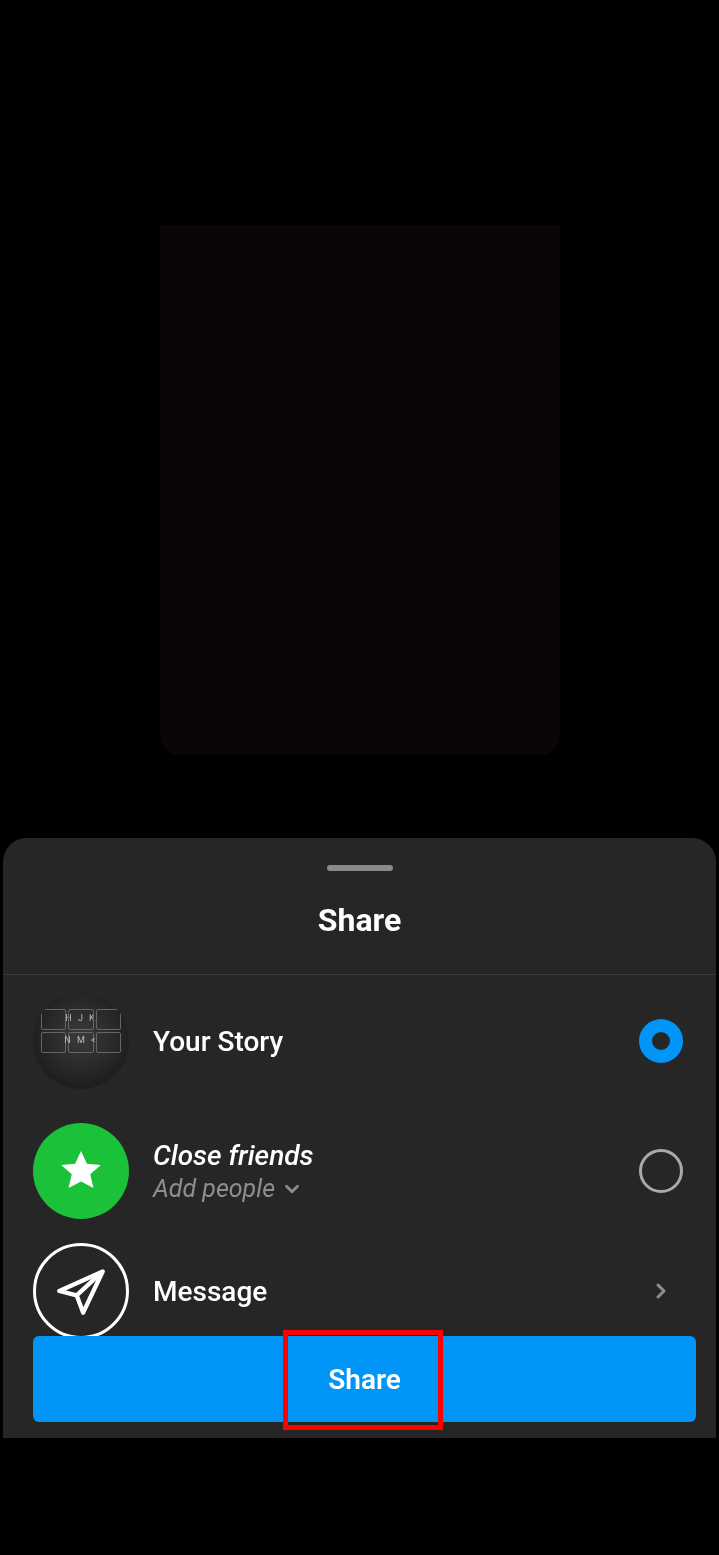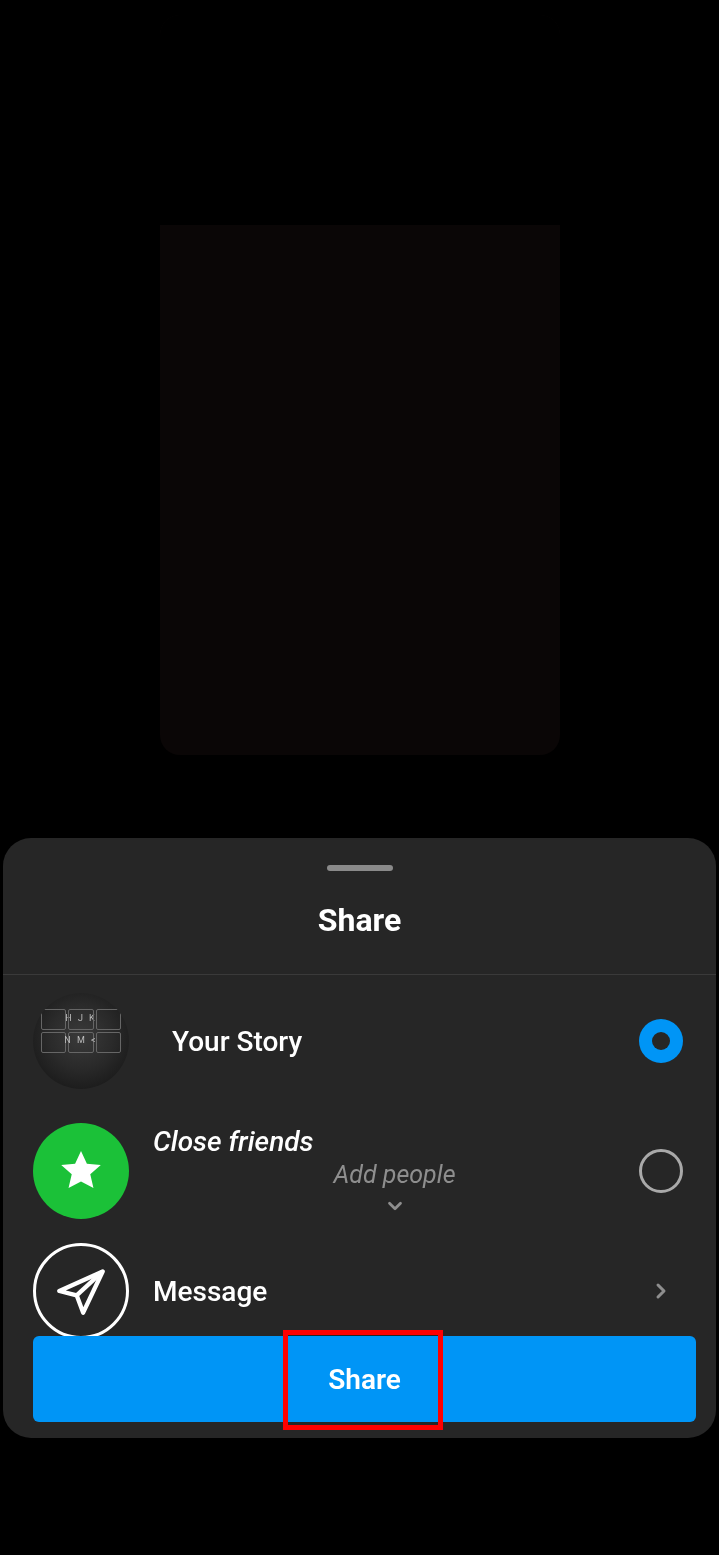--- a/index.html
+++ b/index.html
@@ -36,21 +36,20 @@
   }
   .sheet {
     position: absolute;
     left: 3px;
     right: 3px;
     top: 838px;
     background: #262626;
     border-top-left-radius: 24px;
     border-top-right-radius: 24px;
     height: 600px;
-    border-radius: 28px;
   }
   .drag-handle {
     width: 66px;
     height: 6px;
     background: #8a8a8a;
     border-radius: 3px;
     margin: 27px auto 0 auto;
   }
   .sheet-title {
     color: #ffffff;
@@ -152,25 +151,23 @@
     font-size: 28px;
     font-weight: 500;
   }
   .option-sub {
     color: #8e8e8e;
     font-size: 25px;
     display: flex;
     align-items: center;
     gap: 6px;
     margin-top: 2px;
-    flex-direction: column;
   }
   .row-your-story {
     padding-top: 18px;
-    gap: 19px;
   }
   .row-close-friends {
     padding-top: 10px;
     padding-bottom: 10px;
     font-style: italic;
   }
   .row-message {
     padding-top: 14px;
     justify-content: center;
   }

